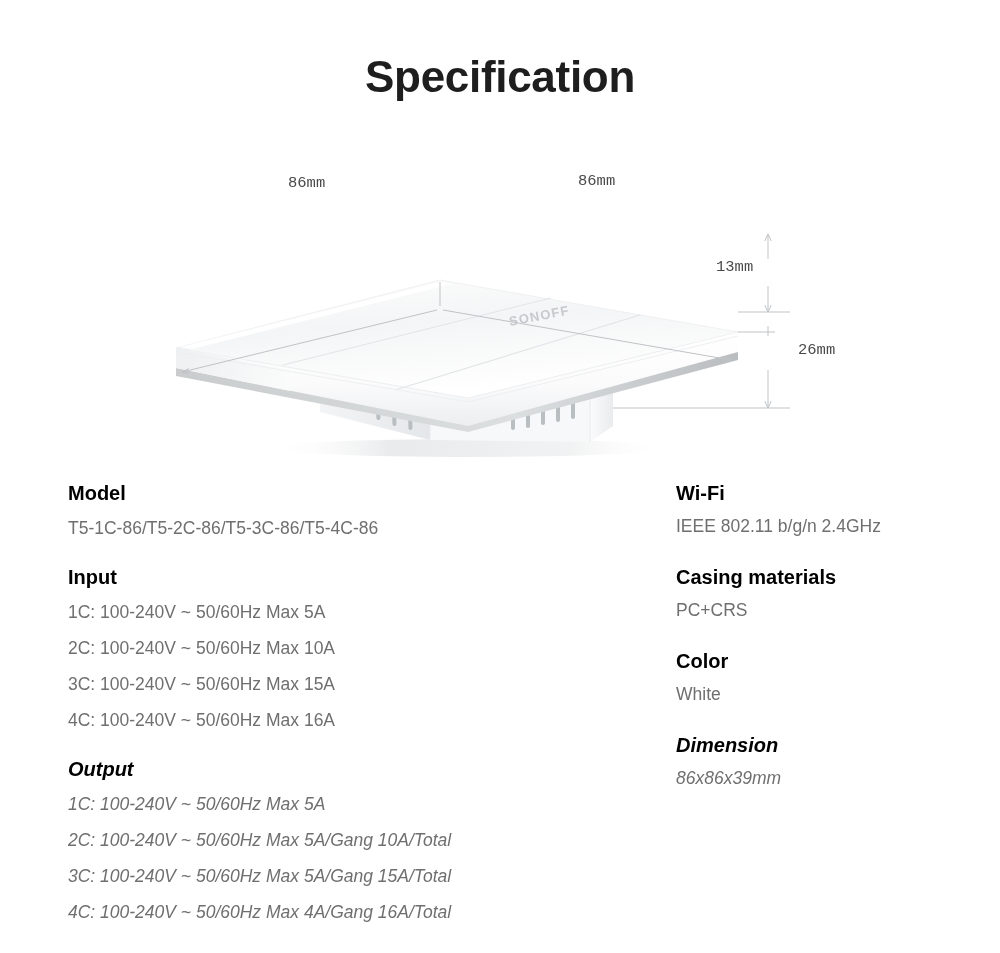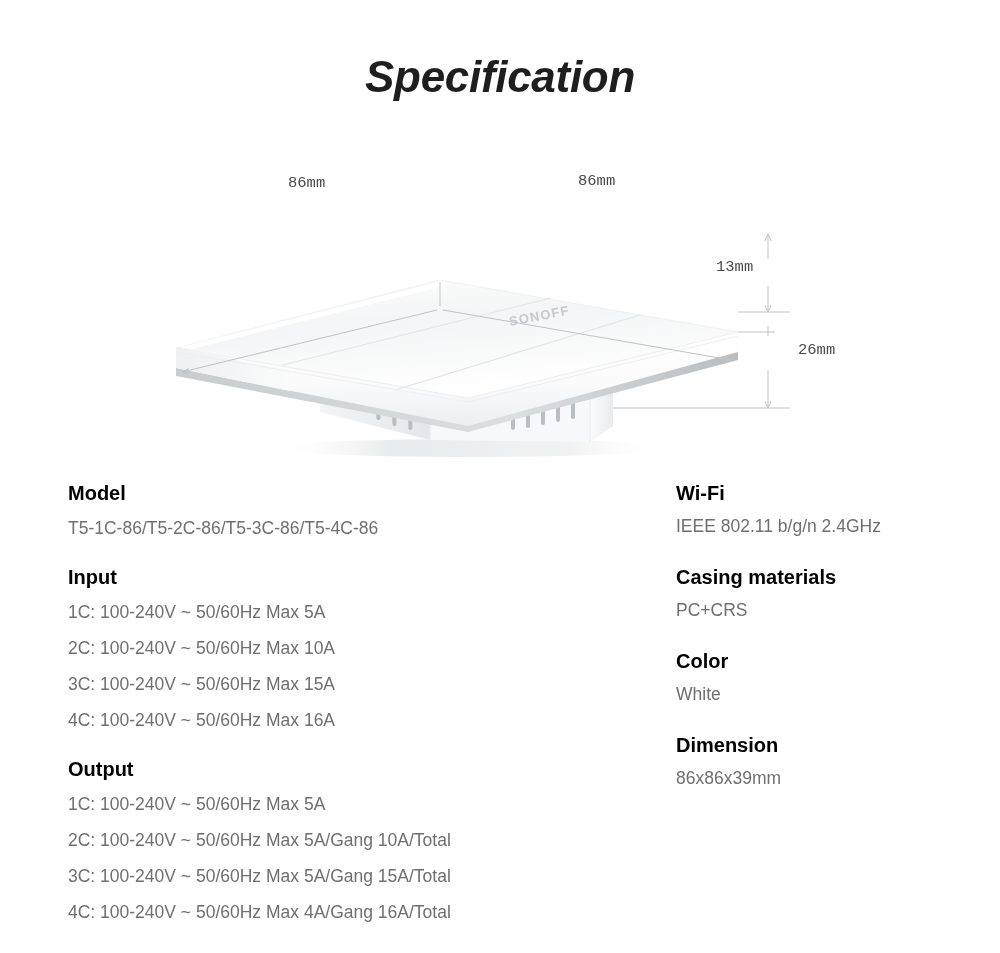--- a/index.html
+++ b/index.html
@@ -24,21 +24,20 @@
   .page-title {
     position: absolute;
     top: 52px;
     left: 0;
     width: 1000px;
     text-align: center;
     font-size: 44px;
     font-weight: bold;
     color: #1e1e1e;
     letter-spacing: -0.3px;
-    font-style: italic;
   }
 
   
   .hero {
     position: absolute;
     left: 0;
     top: 130px;
     width: 1000px;
     height: 340px;
   }
@@ -63,21 +62,21 @@
     width: 1000px;
   }
   .col {
     position: absolute;
     top: 0;
   }
   .col-left  { left: 68px;  width: 580px; }
   .col-right { left: 676px; width: 310px; }
 
   .spec-group { margin-bottom: 16px; }
-  .spec-group:last-child { margin-bottom: 0; }
+  .spec-group:last-child { margin-bottom: 0; font-style: italic; }
 
   .spec-heading {
     font-size: 20px;
     font-weight: bold;
     color: #000000;
     line-height: 30px;
     margin-bottom: 2px;
   }
   .spec-line {
     font-size: 17.5px;

